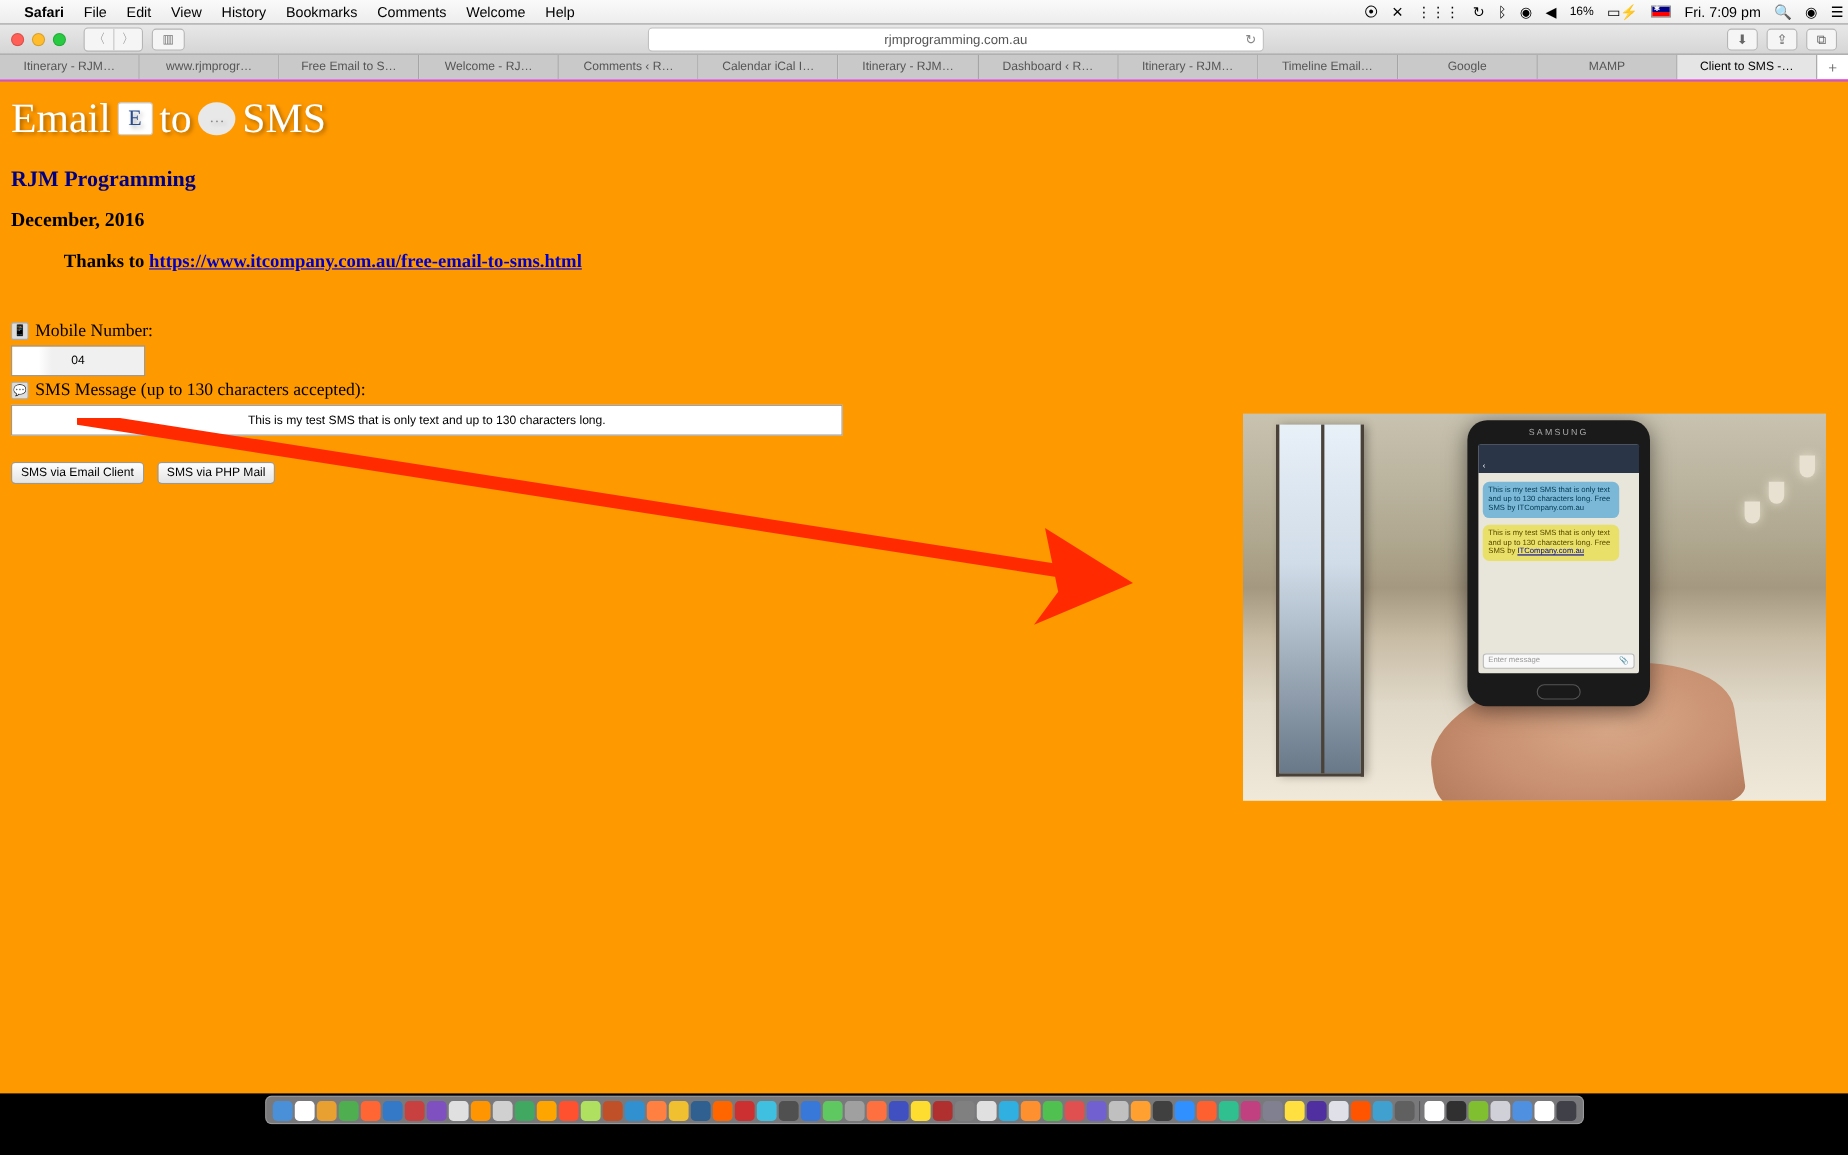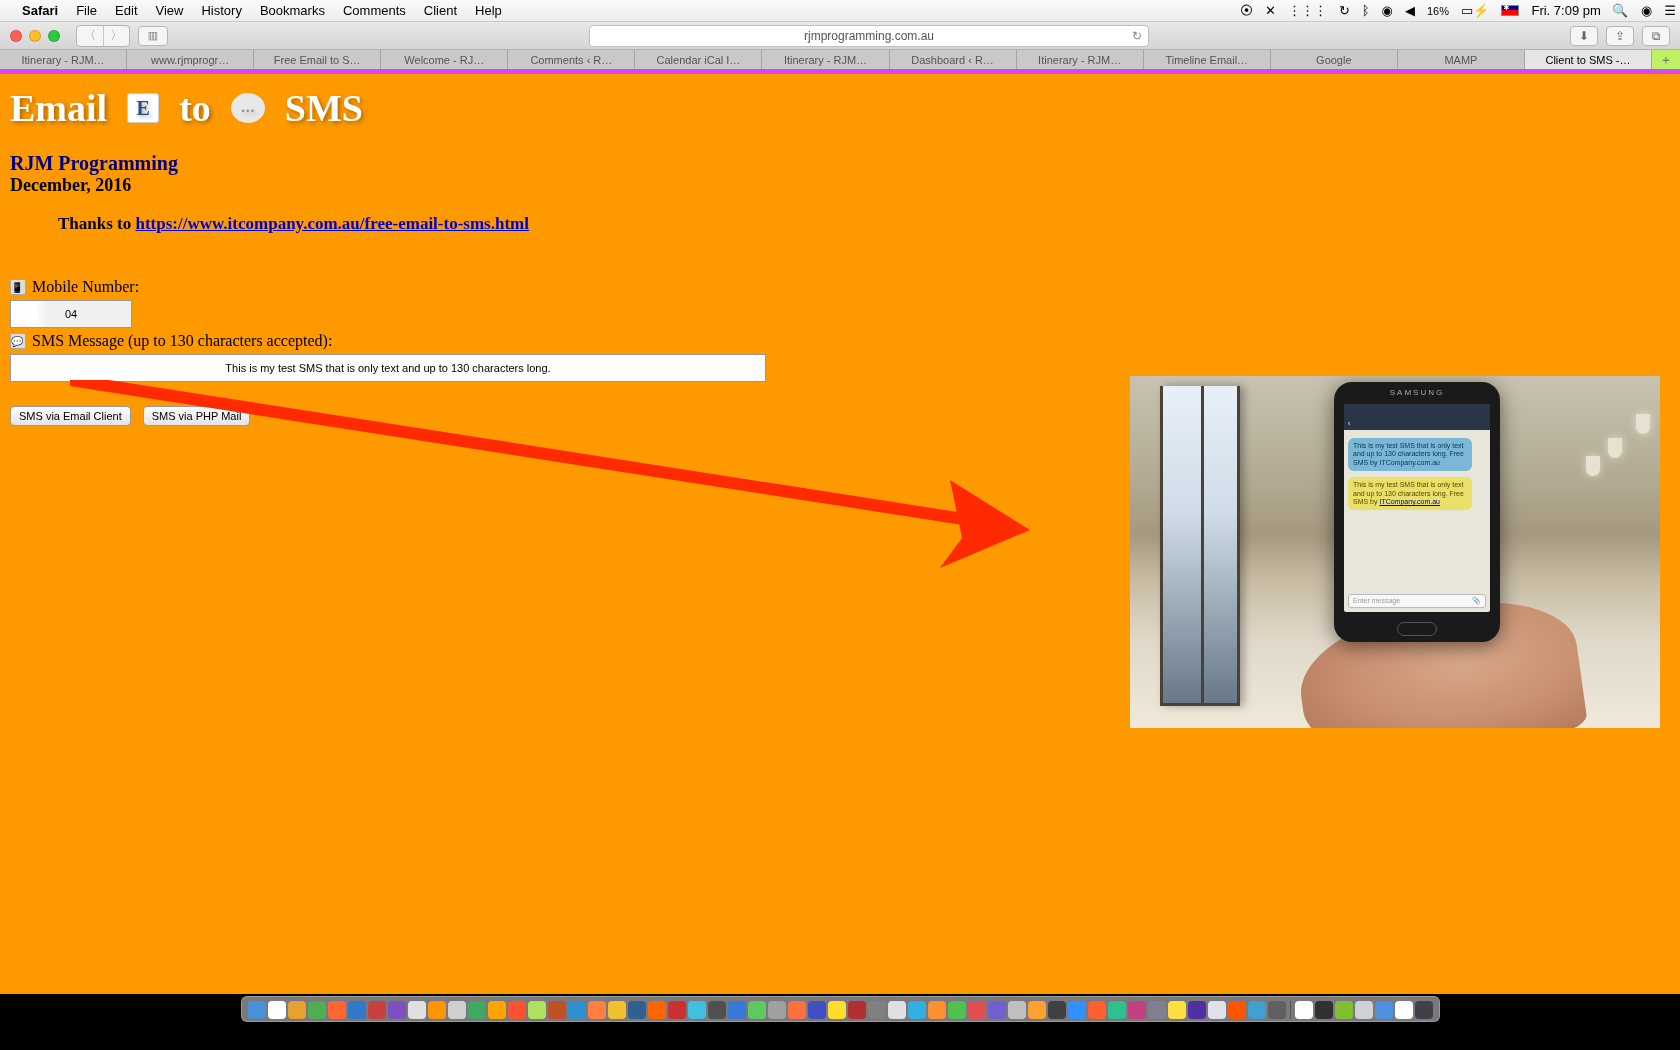--- a/index.html
+++ b/index.html
@@ -52,23 +52,23 @@
     .nav-btns span + span { border-left: 1px solid #c5c5c5; }
     .sidebar-btn { width: 30px; height: 20px; border: 1px solid #b5b5b5; border-radius: 4px; background: #f5f5f5; display: flex; align-items: center; justify-content: center; color: #777; font-size: 11px; }
     .address-bar { flex: 1; max-width: 560px; margin: 0 auto; height: 22px; background: #fff; border: 1px solid #c0c0c0; border-radius: 4px; display: flex; align-items: center; justify-content: center; font-size: 12px; color: #555; position: relative; }
     .address-bar .reload { position: absolute; right: 6px; color: #888; }
     .right-btns { display: flex; gap: 8px; }
     .tool-btn { width: 28px; height: 20px; border: 1px solid #b5b5b5; border-radius: 4px; background: #f5f5f5; display: flex; align-items: center; justify-content: center; color: #666; font-size: 12px; }
 
     
     .tab-bar {
       height: 24px;
-      background: #bef264;
-      display: flex;
-      border-bottom: 5px solid #d946ef;
+      background: #ffffff;
+      display: flex;
+      border-bottom: 2px solid #d946ef;
     }
     .tab {
       flex: 1;
       border-right: 1px solid #a5a5a5;
       display: flex;
       align-items: center;
       justify-content: center;
       font-size: 11px;
       color: #555;
       background: #c9c9c9;
@@ -84,43 +84,43 @@
     .page {
       background: #ff9900;
       height: calc(1050px - 22px - 28px - 24px - 56px);
       padding: 12px 10px;
       position: relative;
       overflow: hidden;
     }
     .page-title {
       font-family: Georgia, "Times New Roman", serif;
       font-size: 38px;
-      font-weight: bold;
+      font-weight: normal;
       color: #fff;
       text-shadow: 2px 2px 4px rgba(0,0,0,0.35);
       display: flex;
       align-items: center;
-      gap: 20px;
+      gap: 6px;
       margin-bottom: 22px;
     }
     .page-title .icon-box {
       width: 32px; height: 30px; background: #fff; border: 1px solid #ccc;
       display: inline-flex; align-items: center; justify-content: center;
       font-size: 20px; color: #2a4b8d; border-radius: 3px;
     }
     .page-title .speech-icon {
       width: 34px; height: 30px; background: #e8e8e8; border-radius: 50%;
       display: inline-flex; align-items: center; justify-content: center;
       position: relative; font-size: 14px; color: #888;
     }
     .page-title .speech-icon::after {
       content: ""; position: absolute; bottom: -4px; left: 8px;
       border: 5px solid transparent; border-top-color: #e8e8e8;
     }
-    .sub1 { font-family: Georgia, serif; font-size: 20px; font-weight: bold; color: #000080; }
+    .sub1 { font-family: Georgia, serif; font-size: 20px; font-weight: bold; color: #000080; margin-bottom: 14px; }
     .sub2 { font-family: Georgia, serif; font-size: 18px; font-weight: bold; color: #000; margin-bottom: 18px; }
     .thanks { font-family: Georgia, serif; font-size: 17px; font-weight: bold; color: #000; margin-bottom: 44px; margin-left: 48px; }
     .thanks a { color: #0000cd; text-decoration: underline; }
 
     .form-row { margin-bottom: 4px; font-family: Georgia, serif; font-size: 16px; color: #000; display: flex; align-items: center; gap: 6px; }
     .mini-icon {
       width: 16px; height: 16px; background: #ddd; border: 1px solid #aaa;
       border-radius: 2px; display: inline-flex; align-items: center; justify-content: center;
       font-size: 10px; color: #555;
     }
@@ -245,21 +245,21 @@
 <div class="menubar">
   <div class="left">
     <span class="apple"></span>
     <span class="appname">Safari</span>
     <span>File</span>
     <span>Edit</span>
     <span>View</span>
     <span>History</span>
     <span>Bookmarks</span>
     <span>Comments</span>
-    <span>Client</span>
+    <span>Welcome</span>
     <span>Help</span>
   </div>
   <div class="right">
     <span class="statusicon">⦿</span>
     <span class="statusicon">✕</span>
     <span class="statusicon">⋮⋮⋮</span>
     <span class="statusicon">↻</span>
     <span class="statusicon">ᛒ</span>
     <span class="statusicon">◉</span>
     <span class="statusicon">◀</span>

